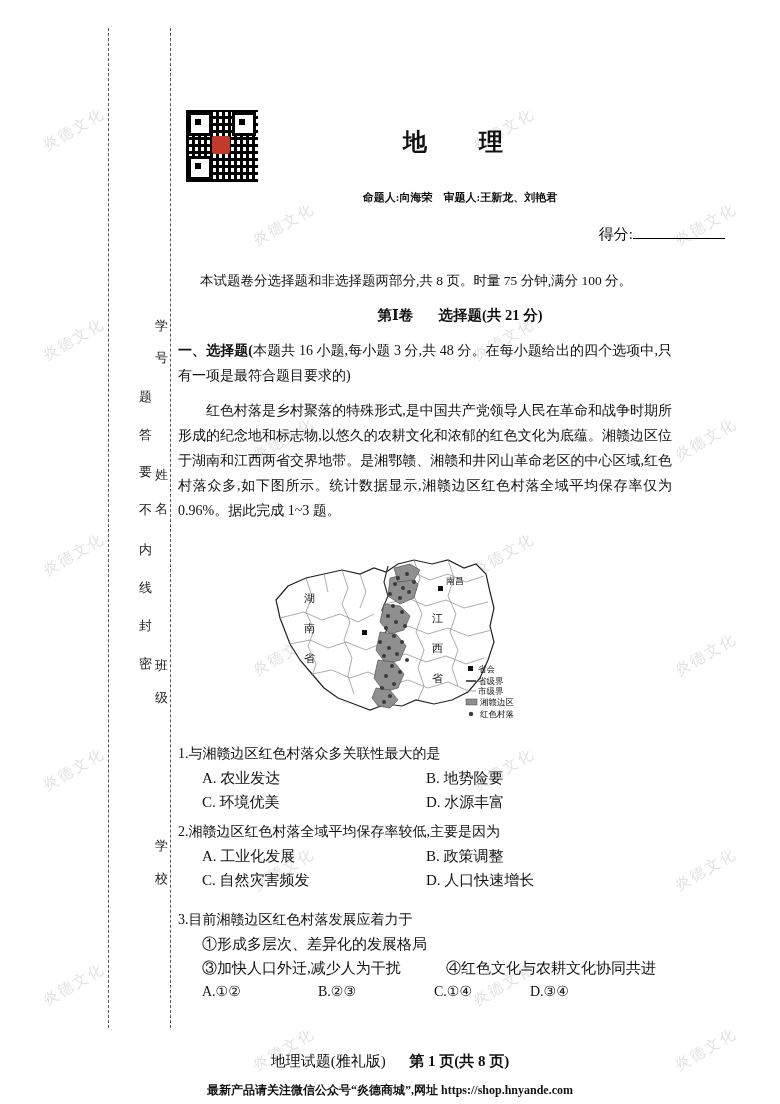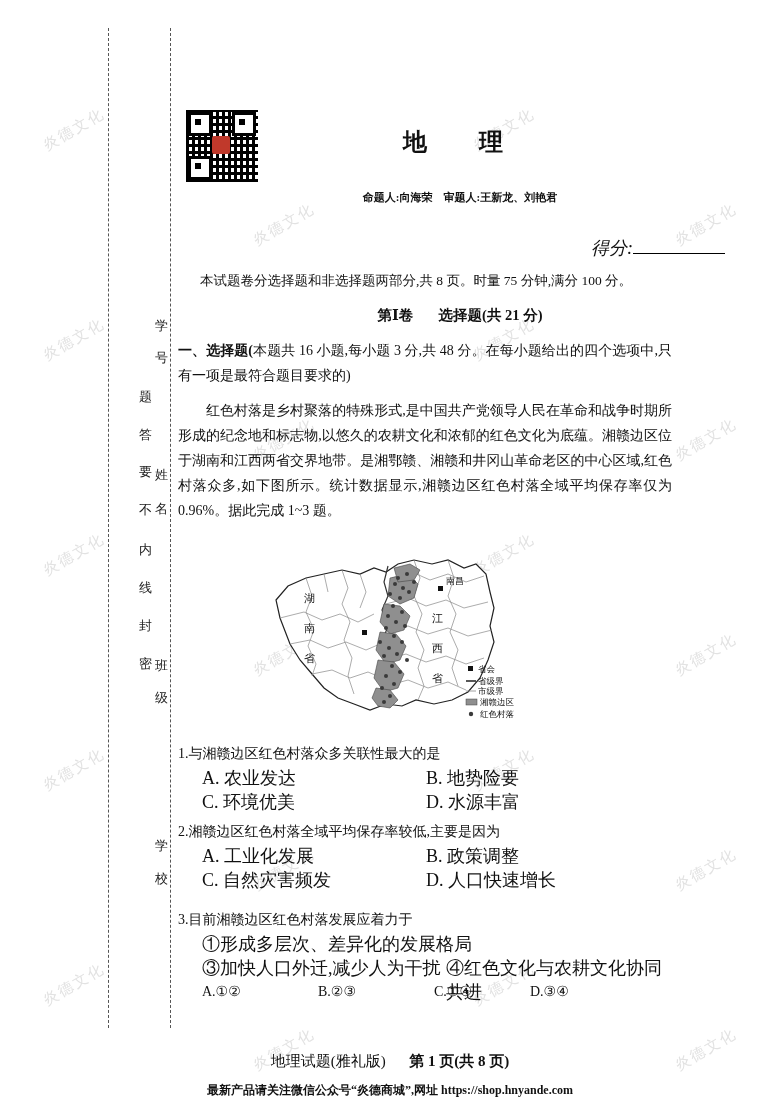--- a/index.html
+++ b/index.html
@@ -131,23 +131,22 @@
     top: 190px;
     width: 440px;
     text-align: center;
     font-size: 11px;
     font-weight: bold;
   }
 
   .score-line {
     position: absolute;
     right: 55px;
-    top: 236px;
-    font-size: 18px;
-    font-style: italic;
+    top: 224px;
+    font-size: 15px;
   }
   .score-line .blank {
     display: inline-block;
     width: 92px;
     border-bottom: 1px solid #000;
     height: 14px;
   }
 
   .notice {
     position: absolute;
@@ -192,21 +191,21 @@
   .figure svg { display: block; }
 
   
   .q { position: absolute; left: 178px; width: 500px; font-size: 14px; line-height: 24px; }
   .opts {
     position: relative;
     height: 24px;
   }
   .opt {
     position: absolute;
-    font-size: 18px;
+    font-size: 15px;
   }
   .o1 { left: 24px; }
   .o2 { left: 248px; }
 
   .opt4 { position:absolute; font-size:14px; }
   .p1 { left: 24px; }
   .p2 { left: 140px; }
   .p3 { left: 256px; text-align: right; }
   .p4 { left: 352px; text-align: center; }
 

